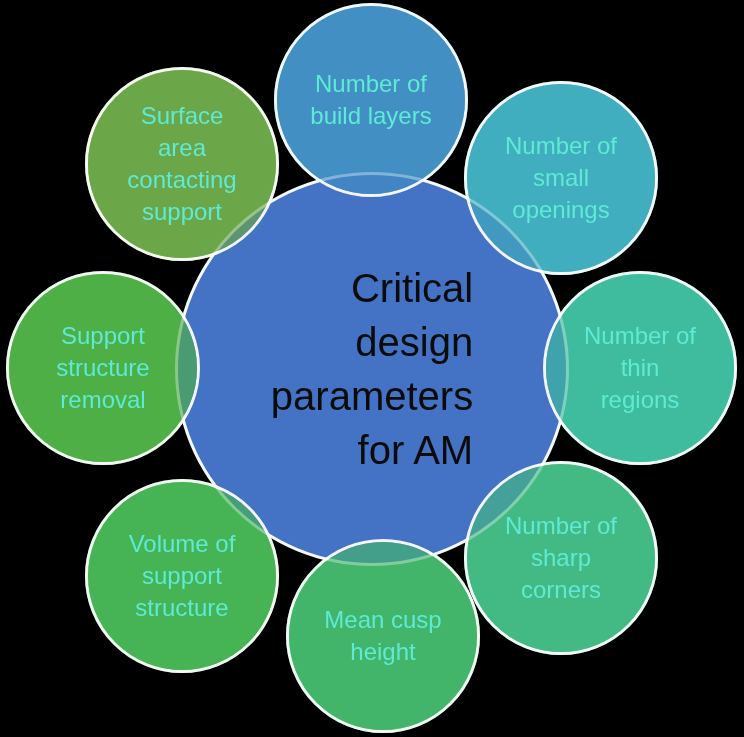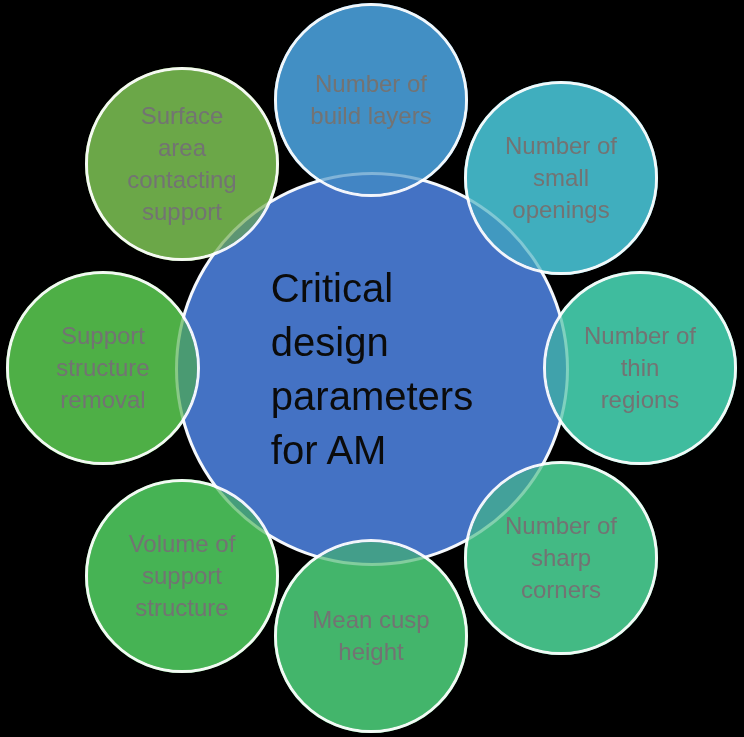--- a/index.html
+++ b/index.html
@@ -19,41 +19,41 @@
     position: absolute;
     border-radius: 50%;
     box-sizing: border-box;
   }
   
   .outer { width: 194px; height: 194px; }
   .p-top { left: 274px; top: 3px; }
   .p-tr  { left: 464px; top: 81px; }
   .p-r   { left: 543px; top: 271px; }
   .p-br  { left: 464px; top: 461px; }
-  .p-b   { left: 274px; top: 539px; }
+  .p-b   { left: 286px; top: 539px; }
   .p-bl  { left: 85px;  top: 479px; }
   .p-l   { left: 6px;   top: 271px; }
   .p-tl  { left: 85px;  top: 67px; }
 
   .under { z-index: 1; }
 
   .center-circle {
     left: 175px; top: 172px;
     width: 394px; height: 394px;
     z-index: 2;
     border: 3px solid rgba(255,255,255,0.95);
     display: flex;
     align-items: center;
     justify-content: center;
   }
   .center-label {
     font-size: 40px;
     line-height: 1.35;
     color: #0b0b0b;
-    text-align: left;
+    text-align: right;
     white-space: pre-line;
   }
 
   .over {
     z-index: 3;
     border: 3px solid rgba(255,255,255,0.93);
     display: flex;
     align-items: center;
     justify-content: center;
   }
@@ -61,21 +61,21 @@
     position: absolute;
     inset: 0;
     border-radius: 50%;
     opacity: 0.65;
   }
   .over .label {
     position: relative;
     z-index: 1;
     font-size: 24px;
     line-height: 1.33;
-    color: #737373;
+    color: #5eead4;
     text-align: center;
     white-space: pre-line;
     padding: 0 8px;
   }
 </style>
 <title>Critical design parameters for AM</title></head>
 <body>
 
 <div class="stage">
 

